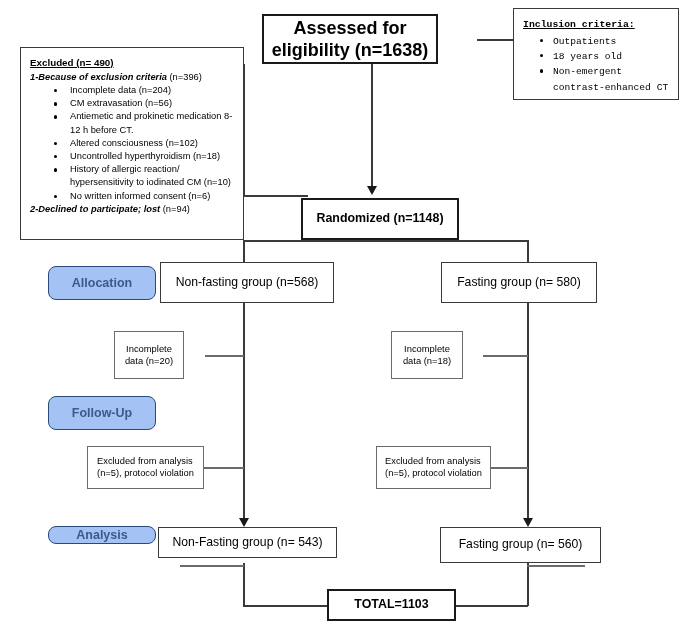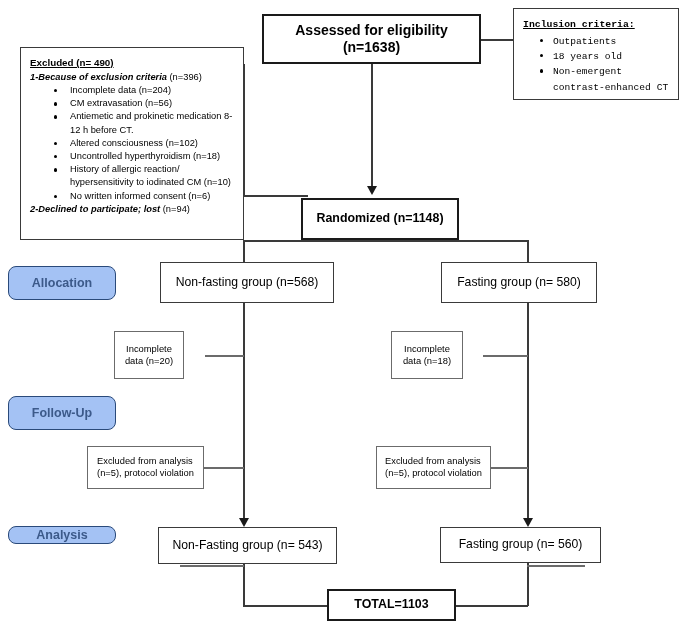--- a/index.html
+++ b/index.html
@@ -51,20 +51,21 @@
     background: #a4c2f4;
     border: 1.5px solid #2a4a7a;
     border-radius: 8px;
     display: flex;
     align-items: center;
     justify-content: center;
     font-weight: bold;
     font-size: 12.5px;
     color: #3c5a8a;
     z-index: 6;
+    margin-left: 40px;
   }
   
   .panel {
     position: absolute;
     box-sizing: border-box;
     background: #ffffff;
     border: 1.5px solid #3a3a3a;
     z-index: 5;
     overflow: hidden;
   }
@@ -195,21 +196,21 @@
     <div class="panel-body" style="font-size:9.6px; line-height:1.6;">
       <span class="panel-title">Inclusion criteria:</span>
       <ul class="bullets" style="padding-left:30px;">
         <li>Outpatients</li>
         <li>18 years old</li>
         <li>Non-emergent contrast-enhanced CT</li>
       </ul>
     </div>
   </div>
 
-  <div class="box thick bold-text" style="left:262px; top:14px; width:219px; height:50px; font-size:14px;">
+  <div class="box thick bold-text" style="left:262px; top:14px; width:176px; height:50px; font-size:18px;">
     <div class="box-inner">Assessed for eligibility (n=1638)</div>
   </div>
 
   <div class="box thick bold-text" style="left:301px; top:198px; width:158px; height:42px; font-size:12.4px;">
     <div class="box-inner">Randomized (n=1148)</div>
   </div>
 
   <div class="box" style="left:160px; top:262px; width:174px; height:41px; font-size:12.2px;">
     <div class="box-inner">Non-fasting group (n=568)</div>
   </div>
@@ -239,21 +240,21 @@
     </div>
   </div>
 
   <div class="box thin" style="left:376px; top:446px; width:115px; height:43px; font-size:9.3px;">
     <div class="box-inner" style="text-align:left;">
       <div>Excluded  from  analysis</div>
       <div>(n=5), protocol violation</div>
     </div>
   </div>
 
-  <div class="box" style="left:158px; top:527px; width:179px; height:37px; font-size:12.2px;">
+  <div class="box" style="left:158px; top:527px; width:179px; height:31px; font-size:12.2px;">
     <div class="box-inner">Non-Fasting group (n= 543)</div>
   </div>
 
   <div class="box" style="left:440px; top:527px; width:161px; height:36px; font-size:12.2px;">
     <div class="box-inner">Fasting group (n= 560)</div>
   </div>
 
   <div class="box thick bold-text" style="left:327px; top:589px; width:129px; height:32px; font-size:12.4px;">
     <div class="box-inner">TOTAL=1103</div>
   </div>

